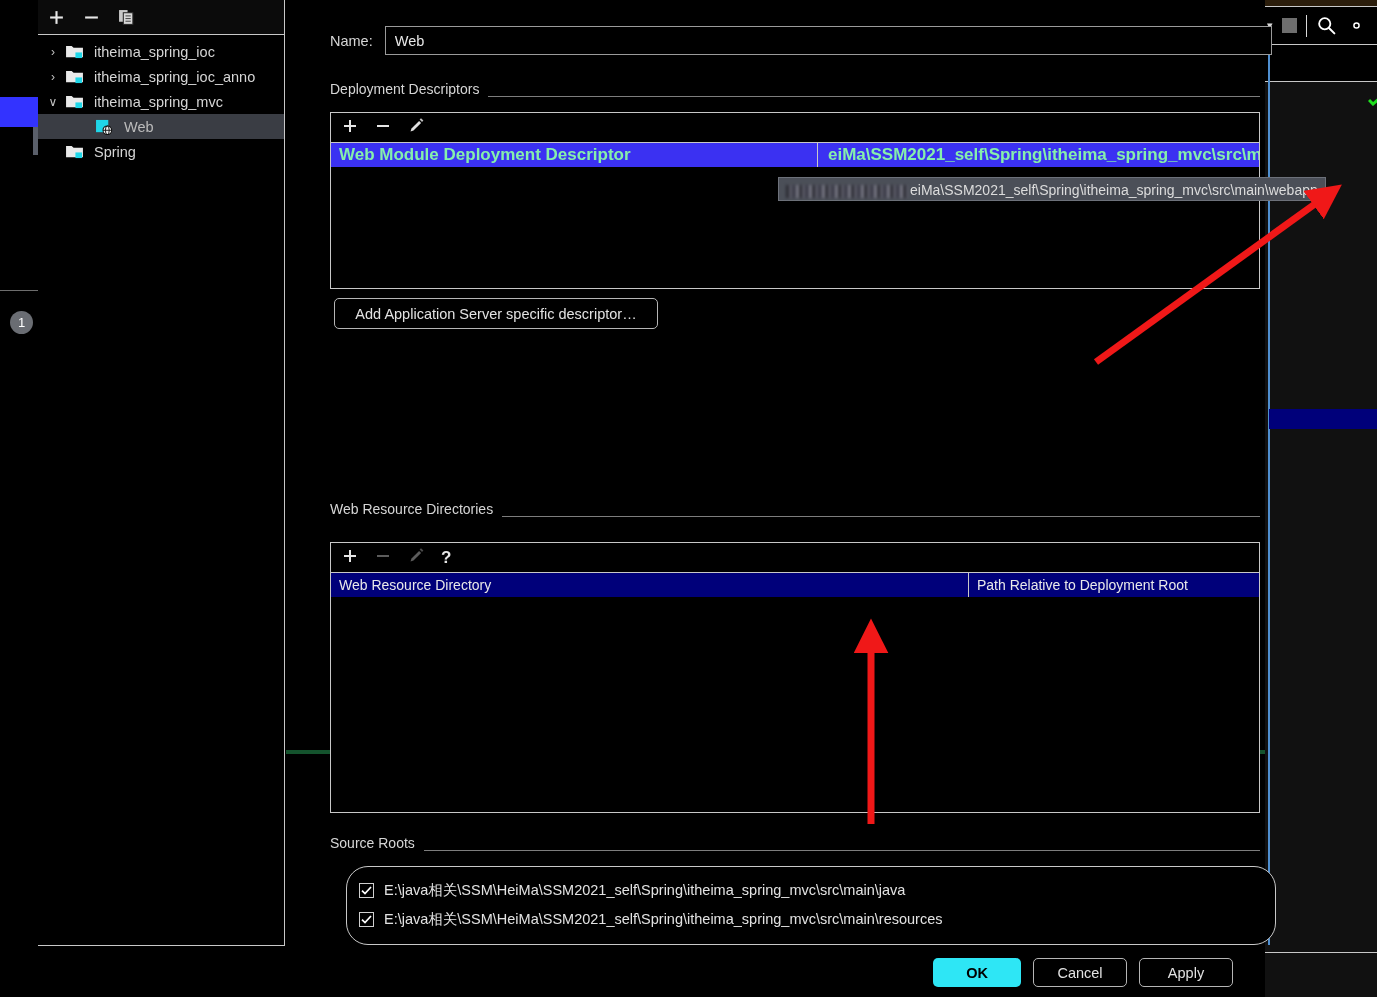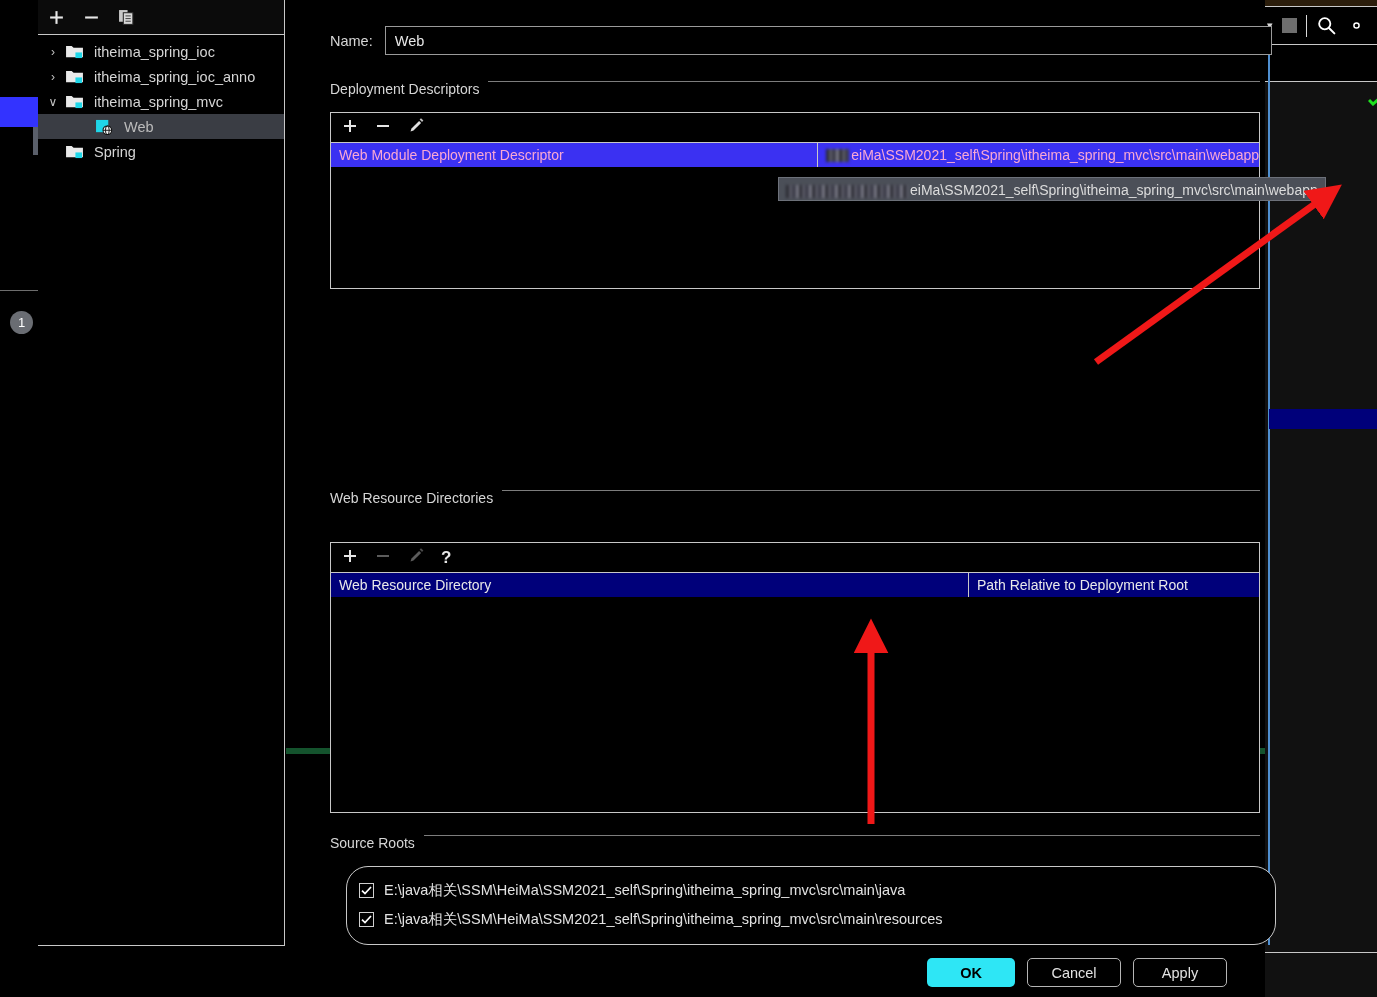--- a/index.html
+++ b/index.html
@@ -107,38 +107,38 @@
     flex: 0 0 18px;
   }
   .chev.spacer { color: transparent; }
   .tree-icon { width: 24px; flex: 0 0 24px; display:flex; align-items:center; justify-content:center; }
   .tree-label { margin-left: 8px; }
   .indent { margin-left: 30px; }
 
   
   .form {
     position: absolute; left: 248px; top: 0; width: 979px; height: 754px;
-    border-bottom: 6px solid #14532d;
+    border-bottom: 4px solid #14532d;
     background: #000000;
   }
   .name-row {
     position: absolute; left: 44px; top: 26px;
     display: flex; align-items: center; gap: 12px;
   }
   .name-label { color: #d6d6d6; font-size: 14.5px; }
   .name-input {
     width: 887px; height: 29px;
     background: #000000; border: 1px solid #9a9a9a;
     color: #e8e8e8; font-size: 14.5px; padding: 0 9px;
     font-family: "Liberation Sans", sans-serif;
     outline: none;
   }
 
   .group-title {
-    position: absolute; display: flex; align-items: flex-start; gap: 9px;
+    position: absolute; display: flex; align-items: flex-end; gap: 9px;
     color: #d6d6d6; font-size: 14px; white-space: nowrap;
   }
   .group-title .rule { height: 1px; background: #7d7d7d; }
 
   
   .panel {
     position: absolute; border: 1px solid #c8c8c8; background: #000000;
   }
   .panel-toolbar {
     height: 30px; display: flex; align-items: center; gap: 17px;
@@ -148,23 +148,23 @@
     display: flex; height: 24px; background: #00007a; align-items: center;
   }
   .th {
     color: #e9e9e9; font-size: 14px; padding-left: 8px;
     height: 24px; line-height: 24px; white-space: nowrap; overflow: hidden;
   }
   .th + .th { border-left: 1px solid #c8c8c8; }
   .trow { display: flex; height: 24px; align-items: center; }
   .trow.sel { background: #3b31f2; }
   .td {
-    color: #f9a8d4; font-size: 14px; padding-left: 8px;
+    color: #86efac; font-size: 17px; padding-left: 8px;
     height: 24px; line-height: 24px; white-space: nowrap; overflow: hidden;
-    display: flex; align-items: center;
+    display: flex; align-items: center; font-weight: bold;
   }
   .td.div { border-left: 1px solid #c8c8c8; }
   .redacted {
     display: inline-block; height: 13px; margin-right: 2px;
     background: repeating-linear-gradient(90deg,#2b2b33 0 3px,#5a5a66 3px 6px,#3d3d4a 6px 10px,#7a7a86 10px 13px);
     filter: blur(1.4px); vertical-align: middle;
   }
   .path-tooltip {
     position: absolute; background: #4b4f58; color: #dcdcdc;
     border: 1px solid #6d717a; font-size: 14px;
@@ -192,21 +192,21 @@
     display: flex; align-items: center; justify-content: center;
     flex: 0 0 15px;
   }
 
   
   .footer {
     position: absolute; left: 0; top: 947px; width: 1227px; height: 50px;
     background: #000000;
   }
   .footer-btns {
-    position: absolute; right: 38px; top: 11px;
+    position: absolute; right: 32px; top: 11px;
     display: flex; align-items: center; gap: 12px; justify-content: space-between;
   }
   .btn-ok {
     width: 88px; height: 29px; background: #2ee6f5; color: #000000;
     border: none; border-radius: 5px; font-weight: bold; font-size: 14.5px;
     font-family: "Liberation Sans", sans-serif; cursor: default;
   }
   .btn-plain { width: 94px; height: 29px; }
 
   
@@ -385,22 +385,23 @@
             <span class="redacted" style="width:122px;"></span>
             <span>eiMa\SSM2021_self\Spring\itheima_spring_mvc\src\main\webapp</span>
           </div>
         </div>
       </div>
 
       <div class="path-tooltip" style="left:492px; top:177px;">
         <span class="redacted" style="width:122px;"></span><span>eiMa\SSM2021_self\Spring\itheima_spring_mvc\src\main\webapp</span>
       </div>
 
-
-      <div class="group-title" style="left:44px; top:490px; width:930px;">
+      <button class="btn" style="position:absolute; left:48px; top:298px; width:324px; height:31px;">Add Application Server specific descriptor…</button>
+
+      <div class="group-title" style="left:44px; top:501px; width:930px;">
         <span>Web Resource Directories</span>
         <span class="rule" style="flex:1;"></span>
       </div>
 
       <div class="panel" style="left:44px; top:542px; width:930px; height:271px;">
         <div class="panel-toolbar">
           <span>
             <svg width="16" height="16" viewBox="0 0 16 16">
               <line x1="8" y1="2" x2="8" y2="14" stroke="#e6e6e6" stroke-width="2"></line>
               <line x1="2" y1="8" x2="14" y2="8" stroke="#e6e6e6" stroke-width="2"></line>

